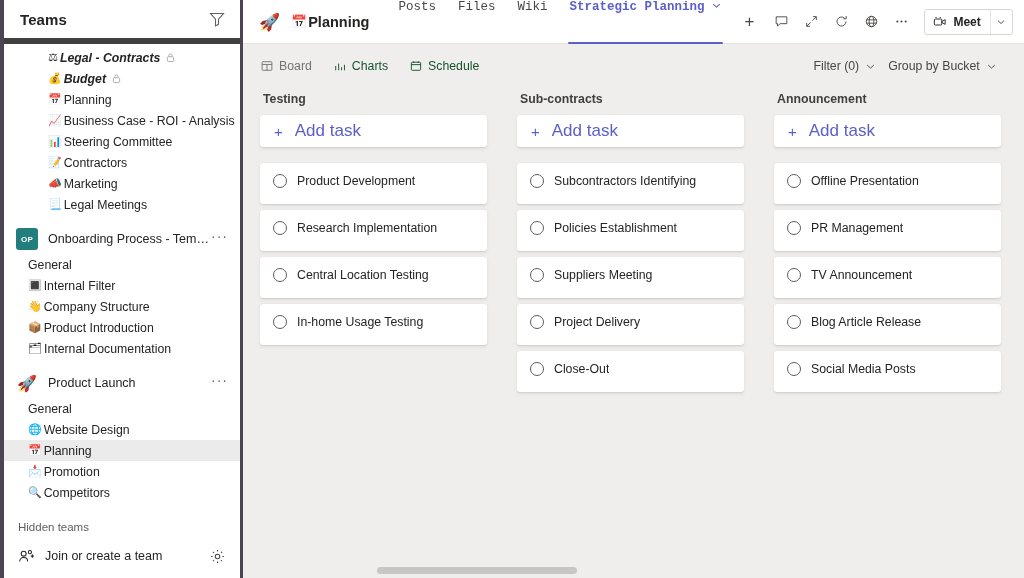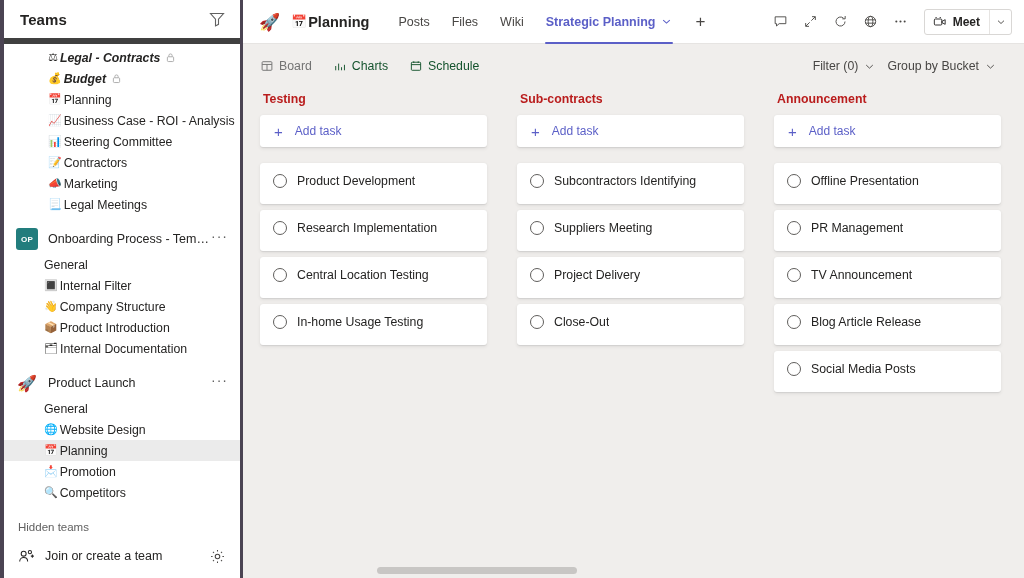--- a/index.html
+++ b/index.html
@@ -119,21 +119,21 @@
     color: #616161;
     letter-spacing: 1px;
     line-height: 10px;
     padding-bottom: 6px;
     cursor: pointer;
   }
   .chan-row {
     display: flex;
     align-items: center;
     height: 21px;
-    padding-left: 40px;
+    padding-left: 24px;
     padding-right: 10px;
     font-size: 12.3px;
     color: #252423;
     cursor: pointer;
     white-space: nowrap;
   }
   .chan-row.selected { background: #ebebeb; }
   .chan-row .emo {
     font-family: "DejaVu Sans", sans-serif;
     font-size: 11px;
@@ -215,24 +215,24 @@
     font-weight: normal;
     margin-right: 1px;
   }
   .tabs { display: flex; align-items: center; margin-left: 18px; height: 44px; }
   .tab {
     font-size: 12.5px;
     color: #484644;
     padding: 0 11px;
     height: 44px;
     display: flex;
-    align-items: center;
     cursor: pointer;
     position: relative;
     white-space: nowrap;
+    font-family: Liberation Mono, monospace;
   }
   .tab.active { color: #5b5fc7; font-weight: bold; }
   .tab.active::after {
     content: "";
     position: absolute;
     left: 10px; right: 10px; bottom: 0;
     height: 2px;
     background: #5b5fc7;
     border-radius: 1px;
   }
@@ -323,38 +323,38 @@
   .bucket {
     width: 257px;
     flex: 0 0 257px;
     padding: 0 13px 0 17px;
     display: flex;
     flex-direction: column;
   }
   .bucket-title {
     font-size: 12.3px;
     font-weight: bold;
-    color: #b91c1c;
+    color: #404040;
     margin: 0 0 9px 3px;
     white-space: nowrap;
   }
   .add-task {
     height: 32px;
     background: #fff;
     border-radius: 3px;
     display: flex;
     align-items: center;
     padding-left: 14px;
     gap: 12px;
     cursor: pointer;
     box-shadow: 0 .3px .9px rgba(0,0,0,.07), 0 1.6px 3.6px rgba(0,0,0,.07);
     margin-bottom: 16px;
   }
   .add-task .plus { color: #5b5fc7; font-size: 15px; line-height: 1; }
-  .add-task .atlabel { color: #5b5fc7; font-size: 12px; }
+  .add-task .atlabel { color: #5b5fc7; font-size: 17px; }
 
   .task-card {
     height: 41px;
     background: #fff;
     border-radius: 3px;
     display: flex;
     align-items: flex-start;
     padding: 11px 10px 0 13px;
     gap: 10px;
     margin-bottom: 6px;
@@ -702,20 +702,24 @@
           <div class="add-task">
             <span class="plus">+</span>
             <span class="atlabel">Add task</span>
           </div>
           <div class="task-card">
             <span class="task-check"></span>
             <span class="task-label">Subcontractors Identifying</span>
           </div>
           <div class="task-card">
             <span class="task-check"></span>
+            <span class="task-label">Policies Establishment</span>
+          </div>
+          <div class="task-card">
+            <span class="task-check"></span>
             <span class="task-label">Suppliers Meeting</span>
           </div>
           <div class="task-card">
             <span class="task-check"></span>
             <span class="task-label">Project Delivery</span>
           </div>
           <div class="task-card">
             <span class="task-check"></span>
             <span class="task-label">Close-Out</span>
           </div>

